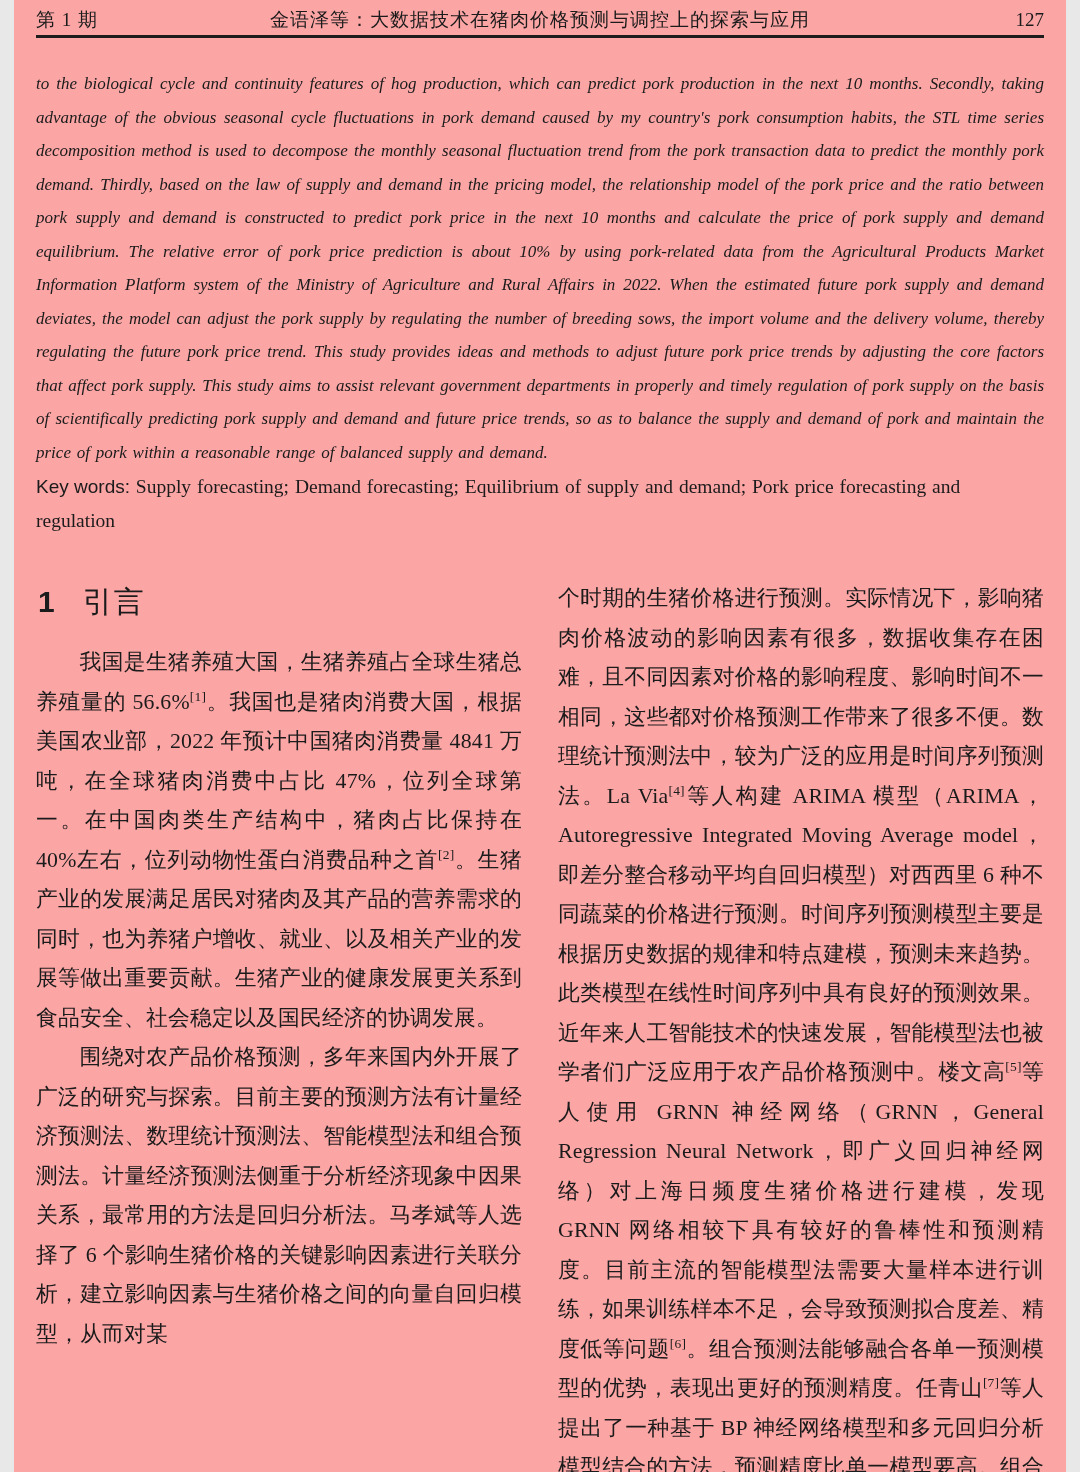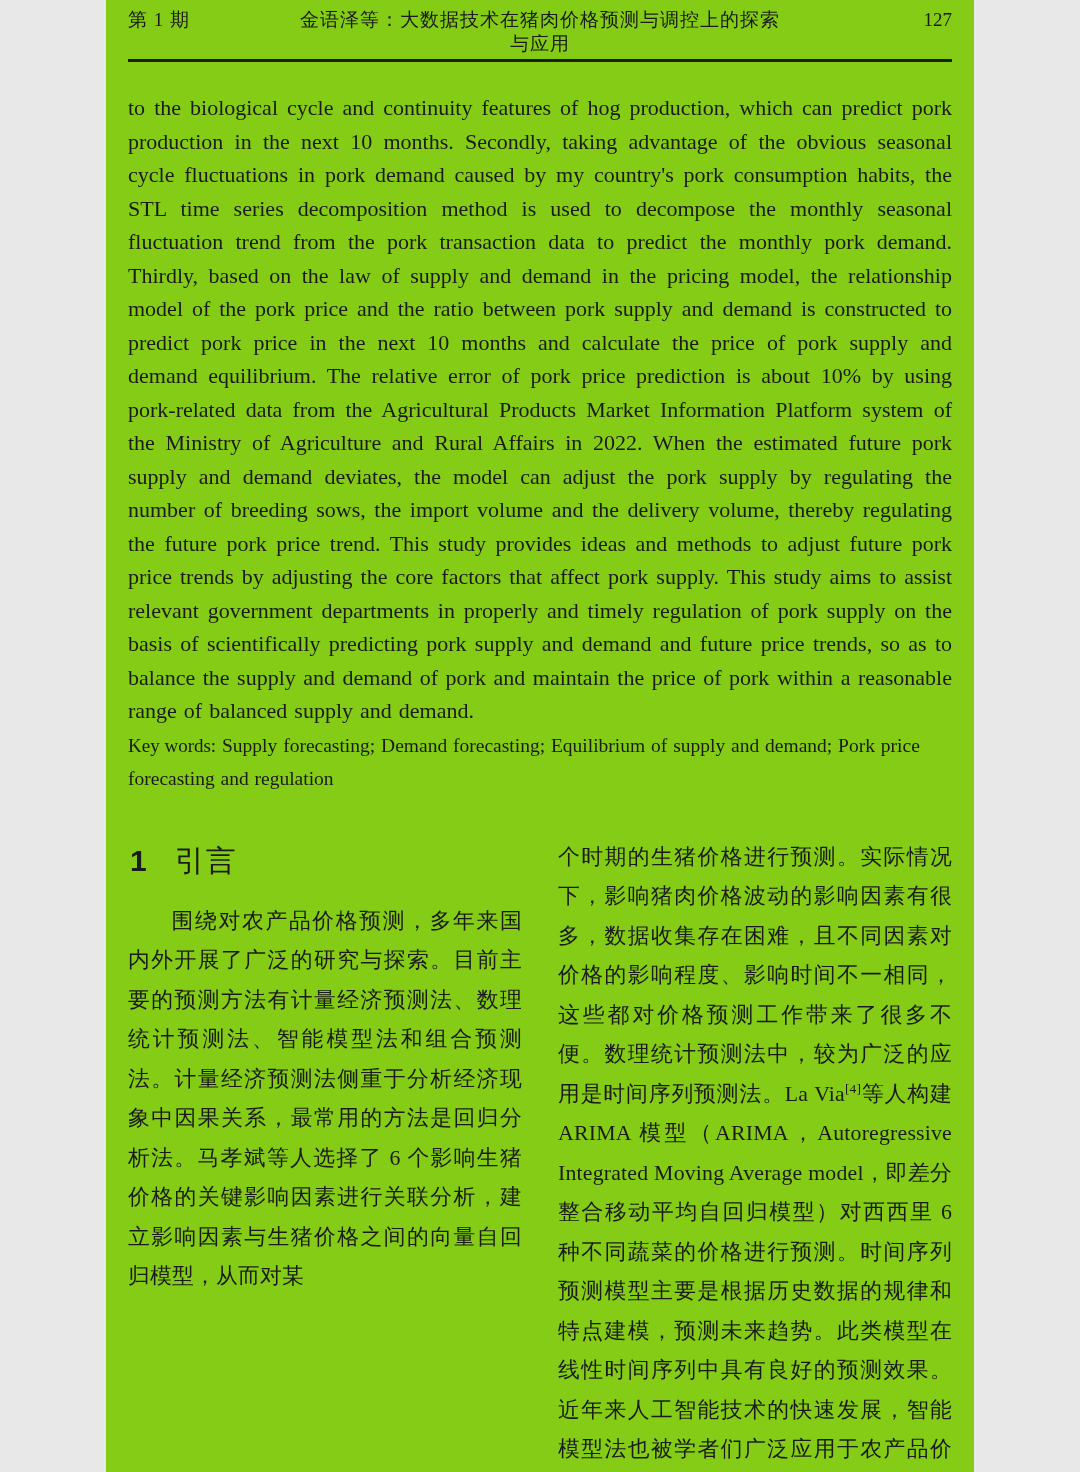--- a/index.html
+++ b/index.html
@@ -1,21 +1,21 @@
 <!DOCTYPE html>
 <html lang="zh"><head>
 <meta charset="utf-8">
 <style>
   html, body { margin: 0; padding: 0; background: #e8e8e8; }
   .page {
     position: relative;
-    width: 868px;
+    width: 1052px;
     height: 1472px;
     margin: 0 auto;
-    background: #84cc16;
+    background: #fca5a5;
     color: #1b1b1b;
     overflow: hidden;
     box-sizing: border-box;
     padding: 8px 22px 0 22px;
     font-family: "Liberation Serif", "DejaVu Serif", serif;
   }
   
   .running-head {
     display: flex;
     align-items: baseline;
@@ -41,32 +41,33 @@
     font-family: Liberation Serif, serif;
   }
   .head-rule {
     height: 3px;
     background: #1d1d1d;
     margin-top: 3px;
   }
   
   .abstract-text {
     margin: 29px 0 0 0;
-    font-size: 22px;
+    font-size: 17px;
     line-height: 33.5px;
     text-align: justify;
     word-spacing: 1.5px;
+    font-style: italic;
   }
   .keywords {
     margin: 1px 0 0 0;
     font-size: 19.5px;
     line-height: 33.5px;
   }
   .kw-label {
-    font-family: Liberation Serif, serif;
+    font-family: Liberation Sans, sans-serif;
     font-size: 19px;
   }
   .kw-body { word-spacing: 1px; }
   
   .columns {
     display: flex;
     gap: 36px;
     margin-top: 42px;
   }
   .col { flex: 1; min-width: 0; }
@@ -112,20 +113,21 @@
     <p class="keywords"><span class="kw-label">Key words:</span><span class="kw-body"> Supply forecasting; Demand forecasting; Equilibrium of supply and demand; Pork price forecasting and regulation</span></p>
   </section>
 
   <div class="columns">
 
     <div class="col">
       <h2 class="sec-heading">
         <span class="sec-num">1</span>
         <span class="sec-title">引言</span>
       </h2>
+      <p class="body-p indent">我国是生猪养殖大国，生猪养殖占全球生猪总养殖量的 56.6%<sup>[1]</sup>。我国也是猪肉消费大国，根据美国农业部，2022 年预计中国猪肉消费量 4841 万吨，在全球猪肉消费中占比 47%，位列全球第一。在中国肉类生产结构中，猪肉占比保持在 40%左右，位列动物性蛋白消费品种之首<sup>[2]</sup>。生猪产业的发展满足居民对猪肉及其产品的营养需求的同时，也为养猪户增收、就业、以及相关产业的发展等做出重要贡献。生猪产业的健康发展更关系到食品安全、社会稳定以及国民经济的协调发展。</p>
       <p class="body-p indent">围绕对农产品价格预测，多年来国内外开展了广泛的研究与探索。目前主要的预测方法有计量经济预测法、数理统计预测法、智能模型法和组合预测法。计量经济预测法侧重于分析经济现象中因果关系，最常用的方法是回归分析法。马孝斌等人选择了 6 个影响生猪价格的关键影响因素进行关联分析，建立影响因素与生猪价格之间的向量自回归模型，从而对某</p>
     </div>
 
     <div class="col">
       <p class="body-p">个时期的生猪价格进行预测。实际情况下，影响猪肉价格波动的影响因素有很多，数据收集存在困难，且不同因素对价格的影响程度、影响时间不一相同，这些都对价格预测工作带来了很多不便。数理统计预测法中，较为广泛的应用是时间序列预测法。La Via<sup>[4]</sup>等人构建 ARIMA 模型（ARIMA，Autoregressive Integrated Moving Average model，即差分整合移动平均自回归模型）对西西里 6 种不同蔬菜的价格进行预测。时间序列预测模型主要是根据历史数据的规律和特点建模，预测未来趋势。此类模型在线性时间序列中具有良好的预测效果。近年来人工智能技术的快速发展，智能模型法也被学者们广泛应用于农产品价格预测中。楼文高<sup>[5]</sup>等人使用 GRNN 神经网络（GRNN，General Regression Neural Network，即广义回归神经网络）对上海日频度生猪价格进行建模，发现 GRNN 网络相较下具有较好的鲁棒性和预测精度。目前主流的智能模型法需要大量样本进行训练，如果训练样本不足，会导致预测拟合度差、精度低等问题<sup>[6]</sup>。组合预测法能够融合各单一预测模型的优势，表现出更好的预测精度。任青山<sup>[7]</sup>等人提出了一种基于 BP 神经网络模型和多元回归分析模型结合的方法，预测精度比单一模型要高。组合法预测精度要高于其他方法，但它要求各子模型的学习目标一致，使用场景有局限性。</p>
 
     </div>
 
   </div>
 </div>

